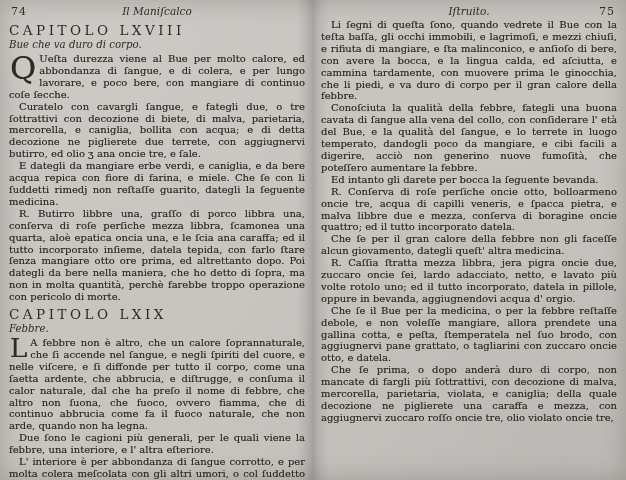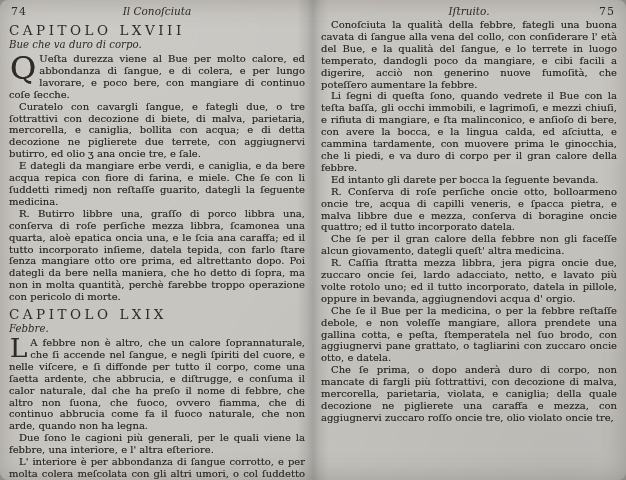--- a/index.html
+++ b/index.html
@@ -6,21 +6,20 @@
   .scan{
     position:relative;
     width:626px;height:480px;
     overflow:hidden;
     background:
       radial-gradient(ellipse at 15% 6%, rgba(255,255,255,0.09), transparent 42%),
       radial-gradient(ellipse at 90% 95%, rgba(0,0,0,0.06), transparent 48%),
       linear-gradient(#c7c5c0,#c7c5c0);
     font-family:"DejaVu Serif","Liberation Serif",serif;
     color:#2f2b24;
-    border-radius:8px;
   }
   .scan::after{
     content:"";position:absolute;inset:0;pointer-events:none;
     box-shadow:inset 0 0 26px rgba(60,57,50,0.28);
   }
   .gutter{
     position:absolute;left:297px;top:0;width:32px;height:100%;
     background:linear-gradient(90deg,
       rgba(0,0,0,0) 0%, rgba(0,0,0,0.08) 30%,
       rgba(0,0,0,0.16) 50%, rgba(0,0,0,0.07) 70%, rgba(0,0,0,0) 100%);
@@ -60,21 +59,21 @@
 </style>
 </head>
 <body>
 
 <div class="scan">
   <div class="gutter"></div>
 
   <section class="page left">
     <div class="pagehead">
       <span class="pagenum nl">74</span>
-      <span class="runtitle">Il Conoſciuta</span>
+      <span class="runtitle">Il Maniſcalco</span>
     </div>
 
     <div class="chapter">CAPITOLO LXVIII</div>
     <div class="subtitle">Bue che va duro di corpo.</div>
 
     <p class="para dropcap"><span class="initial">Q</span><span>Ueſta durezza viene al Bue per molto calore, ed abbondanza di ſangue, e di colera, e per lungo lavorare, e poco bere, con mangiare di continuo coſe ſecche.</span></p>
     <p class="para">Curatelo con cavargli ſangue, e fategli due, o tre ſottrattivi con decozione di biete, di malva, parietaria, mercorella, e caniglia, bollita con acqua; e di detta decozione ne piglierete due terrete, con aggiugnervi butirro, ed olio ʒ ana oncie tre, e ſale.</p>
     <p class="para">E dategli da mangiare erbe verdi, e caniglia, e da bere acqua repica con fiore di farina, e miele. Che ſe con li ſuddetti rimedj non reſtaſſe guarito, dategli la ſeguente medicina.</p>
     <p class="para">R. Butirro libbre una, graſſo di porco libbra una, conſerva di roſe perſiche mezza libbra, ſcamonea una quarta, aloè epatica oncia una, e le ſcia ana caraffa; ed il tutto incorporato inſieme, datela tepida, con farlo ſtare ſenza mangiare otto ore prima, ed altrettanto dopo. Poi dategli da bere nella maniera, che ho detto di ſopra, ma non in molta quantità, perchè farebbe troppo operazione con pericolo di morte.</p>
 
@@ -86,22 +85,22 @@
     <p class="para">L' interiore è per abbondanza di ſangue corrotto, e per molta colera meſcolata con gli altri umori, o col ſuddetto ſangue, perilchè ſi genera la febbre.</p>
 
   </section>
 
   <section class="page right">
     <div class="pagehead">
       <span class="runtitle">Iſtruito.</span>
       <span class="pagenum nr">75</span>
     </div>
 
+    <p class="para">Li ſegni di queſta ſono, quando vedrete il Bue con la teſta baſſa, gli occhi immobili, e lagrimoſi, e mezzi chiuſi, e rifiuta di mangiare, e ſta malinconico, e anſioſo di bere, con avere la bocca, e la lingua calda, ed aſciutta, e cammina tardamente, con muovere prima le ginocchia, che li piedi, e va duro di corpo per il gran calore della febbre.</p>
     <p class="para">Conoſciuta la qualità della febbre, fategli una buona cavata di ſangue alla vena del collo, con conſiderare l' età del Bue, e la qualità del ſangue, e lo terrete in luogo temperato, dandogli poco da mangiare, e cibi facili a digerire, acciò non generino nuove fumoſità, che poteſſero aumentare la febbre.</p>
-    <p class="para">Li ſegni di queſta ſono, quando vedrete il Bue con la teſta baſſa, gli occhi immobili, e lagrimoſi, e mezzi chiuſi, e rifiuta di mangiare, e ſta malinconico, e anſioſo di bere, con avere la bocca, e la lingua calda, ed aſciutta, e cammina tardamente, con muovere prima le ginocchia, che li piedi, e va duro di corpo per il gran calore della febbre.</p>
     <p class="para">Ed intanto gli darete per bocca la ſeguente bevanda.</p>
     <p class="para">R. Conſerva di roſe perſiche oncie otto, bolloarmeno oncie tre, acqua di capilli veneris, e ſpacca pietra, e malva libbre due e mezza, conſerva di boragine oncie quattro; ed il tutto incorporato datela.</p>
     <p class="para">Che ſe per il gran calore della febbre non gli faceſſe alcun giovamento, dategli queſt' altra medicina.</p>
     <p class="para">R. Caſſia ſtratta mezza libbra, jera pigra oncie due, zuccaro oncie ſei, lardo adacciato, netto, e lavato più volte rotolo uno; ed il tutto incorporato, datela in pillole, oppure in bevanda, aggiugnendovi acqua d' orgio.</p>
     <p class="para">Che ſe il Bue per la medicina, o per la febbre reſtaſſe debole, e non voleſſe mangiare, allora prendete una gallina cotta, e peſta, ſtemperatela nel ſuo brodo, con aggiugnervi pane grattato, o tagliarini con zuccaro oncie otto, e datela.</p>
     <p class="para">Che ſe prima, o dopo anderà duro di corpo, non mancate di fargli più ſottrattivi, con decozione di malva, mercorella, parietaria, violata, e caniglia; della quale decozione ne piglierete una caraffa e mezza, con aggiugnervi zuccaro roſſo oncie tre, olio violato oncie tre,</p>
 
   </section>
 </div>
 

